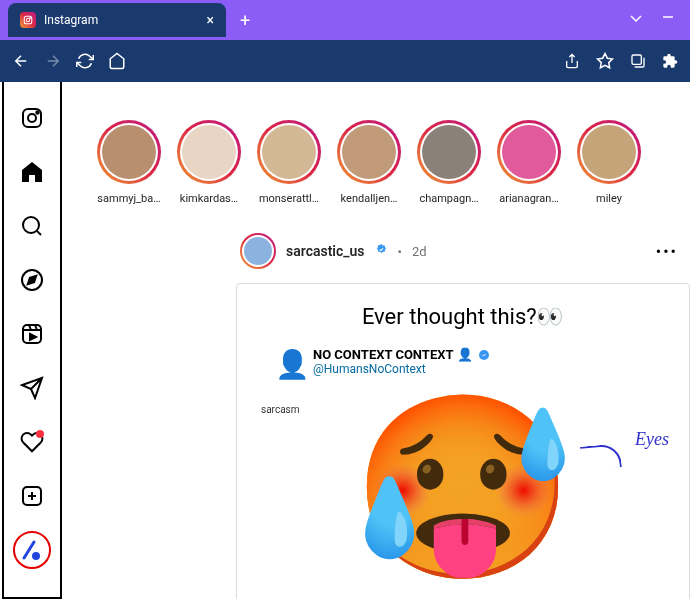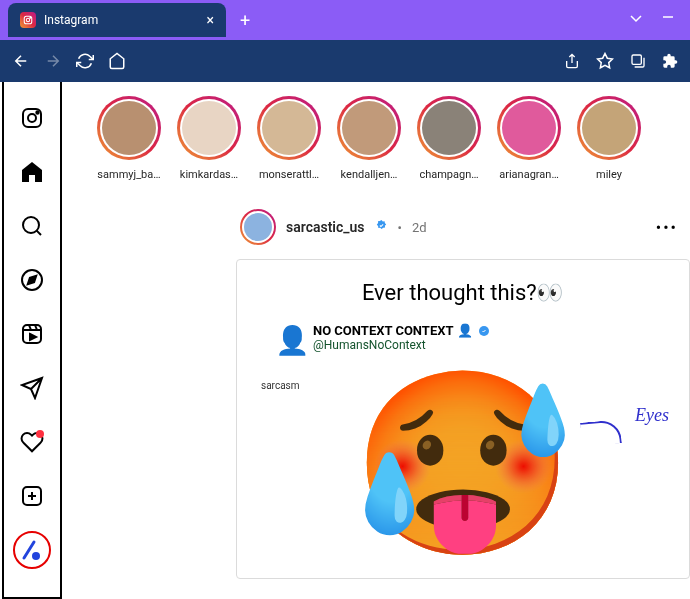--- a/index.html
+++ b/index.html
@@ -27,21 +27,21 @@
     .content { display: flex; height: calc(599px - 82px); background: #fff; }
     
     
     .sidebar { width: 60px; border-right: 1px solid #dbdbdb; display: flex; flex-direction: column; align-items: center; padding-top: 14px; gap: 10px; border: 2px solid #000; border-top: none; margin: 0 2px; }
     .sidebar-item { width: 44px; height: 44px; display: flex; align-items: center; justify-content: center; cursor: pointer; position: relative; }
     .sidebar-item svg { width: 24px; height: 24px; }
     .notif-dot { position: absolute; top: 10px; right: 10px; width: 8px; height: 8px; background: #ff3040; border-radius: 50%; }
     .highlight-circle { position: absolute; width: 38px; height: 38px; border: 2px solid #e60000; border-radius: 50%; }
     
     
-    .feed { flex: 1; overflow-y: auto; padding-top: 8px; }
+    .feed { flex: 1; overflow-y: auto; padding-top: 8px; margin-top: 24px; }
     
     
     .stories { display: flex; gap: 14px; padding: 6px 16px 20px 32px; }
     .story { display: flex; flex-direction: column; align-items: center; gap: 8px; cursor: pointer; width: 66px; }
     .story-ring { width: 64px; height: 64px; border-radius: 50%; background: linear-gradient(45deg, #f09433, #e6683c, #dc2743, #cc2366, #bc1888); padding: 3px; }
     .story-inner { width: 100%; height: 100%; border-radius: 50%; background: #fff; padding: 2px; }
     .story-avatar { width: 100%; height: 100%; border-radius: 50%; background: #c7b8a8; }
     .story-name { font-size: 11px; color: #262626; white-space: nowrap; overflow: hidden; text-overflow: ellipsis; max-width: 66px; }
     
     
@@ -53,21 +53,21 @@
     .post-user { font-size: 14px; font-weight: 600; color: #262626; }
     .verified { color: #3897f0; font-size: 13px; }
     .post-time { font-size: 13px; color: #737373; }
     .post-more { margin-left: auto; cursor: pointer; letter-spacing: 2px; padding-right: 8px;}
     
     .post-body { border: 1px solid #dbdbdb; border-radius: 4px; padding: 20px 20px 0; background: #fff; height: 320px; overflow: hidden; }
     .post-title { text-align: center; font-weight: 400; font-size: 22px; margin-bottom: 18px; }
     .tweet-header { display: flex; gap: 10px; align-items: center; margin-bottom: 6px; padding-left: 18px; }
     .tweet-avatar { width: 28px; height: 28px; font-size: 28px; }
     .tweet-user { font-weight: 700; font-size: 13px; display: flex; align-items: center; gap: 4px; }
-    .tweet-handle { font-size: 12px; color: #14532d; }
+    .tweet-handle { font-size: 12px; color: #0369a1; }
     .sarcasm-label { font-size: 10px; color: #333; margin: 28px 0 0 4px; }
     .emoji-area { position: relative; text-align: center; margin-top: -16px; }
     .big-emoji { font-size: 180px; line-height: 1; }
     .annotation { position: absolute; color: #3030cc; font-family: cursive; font-size: 18px; font-style: italic; }
     .ann-eyes { top: 30px; right: 0px; }
     .arrow-line { position: absolute; width: 40px; height: 24px; border-top: 2px solid #3030cc; border-right: 2px solid #3030cc; border-radius: 0 20px 0 0; }
     .arrow1 { top: 46px; right: 48px; transform: rotate(-5deg); }
   </style>
 </head>
 <body>

